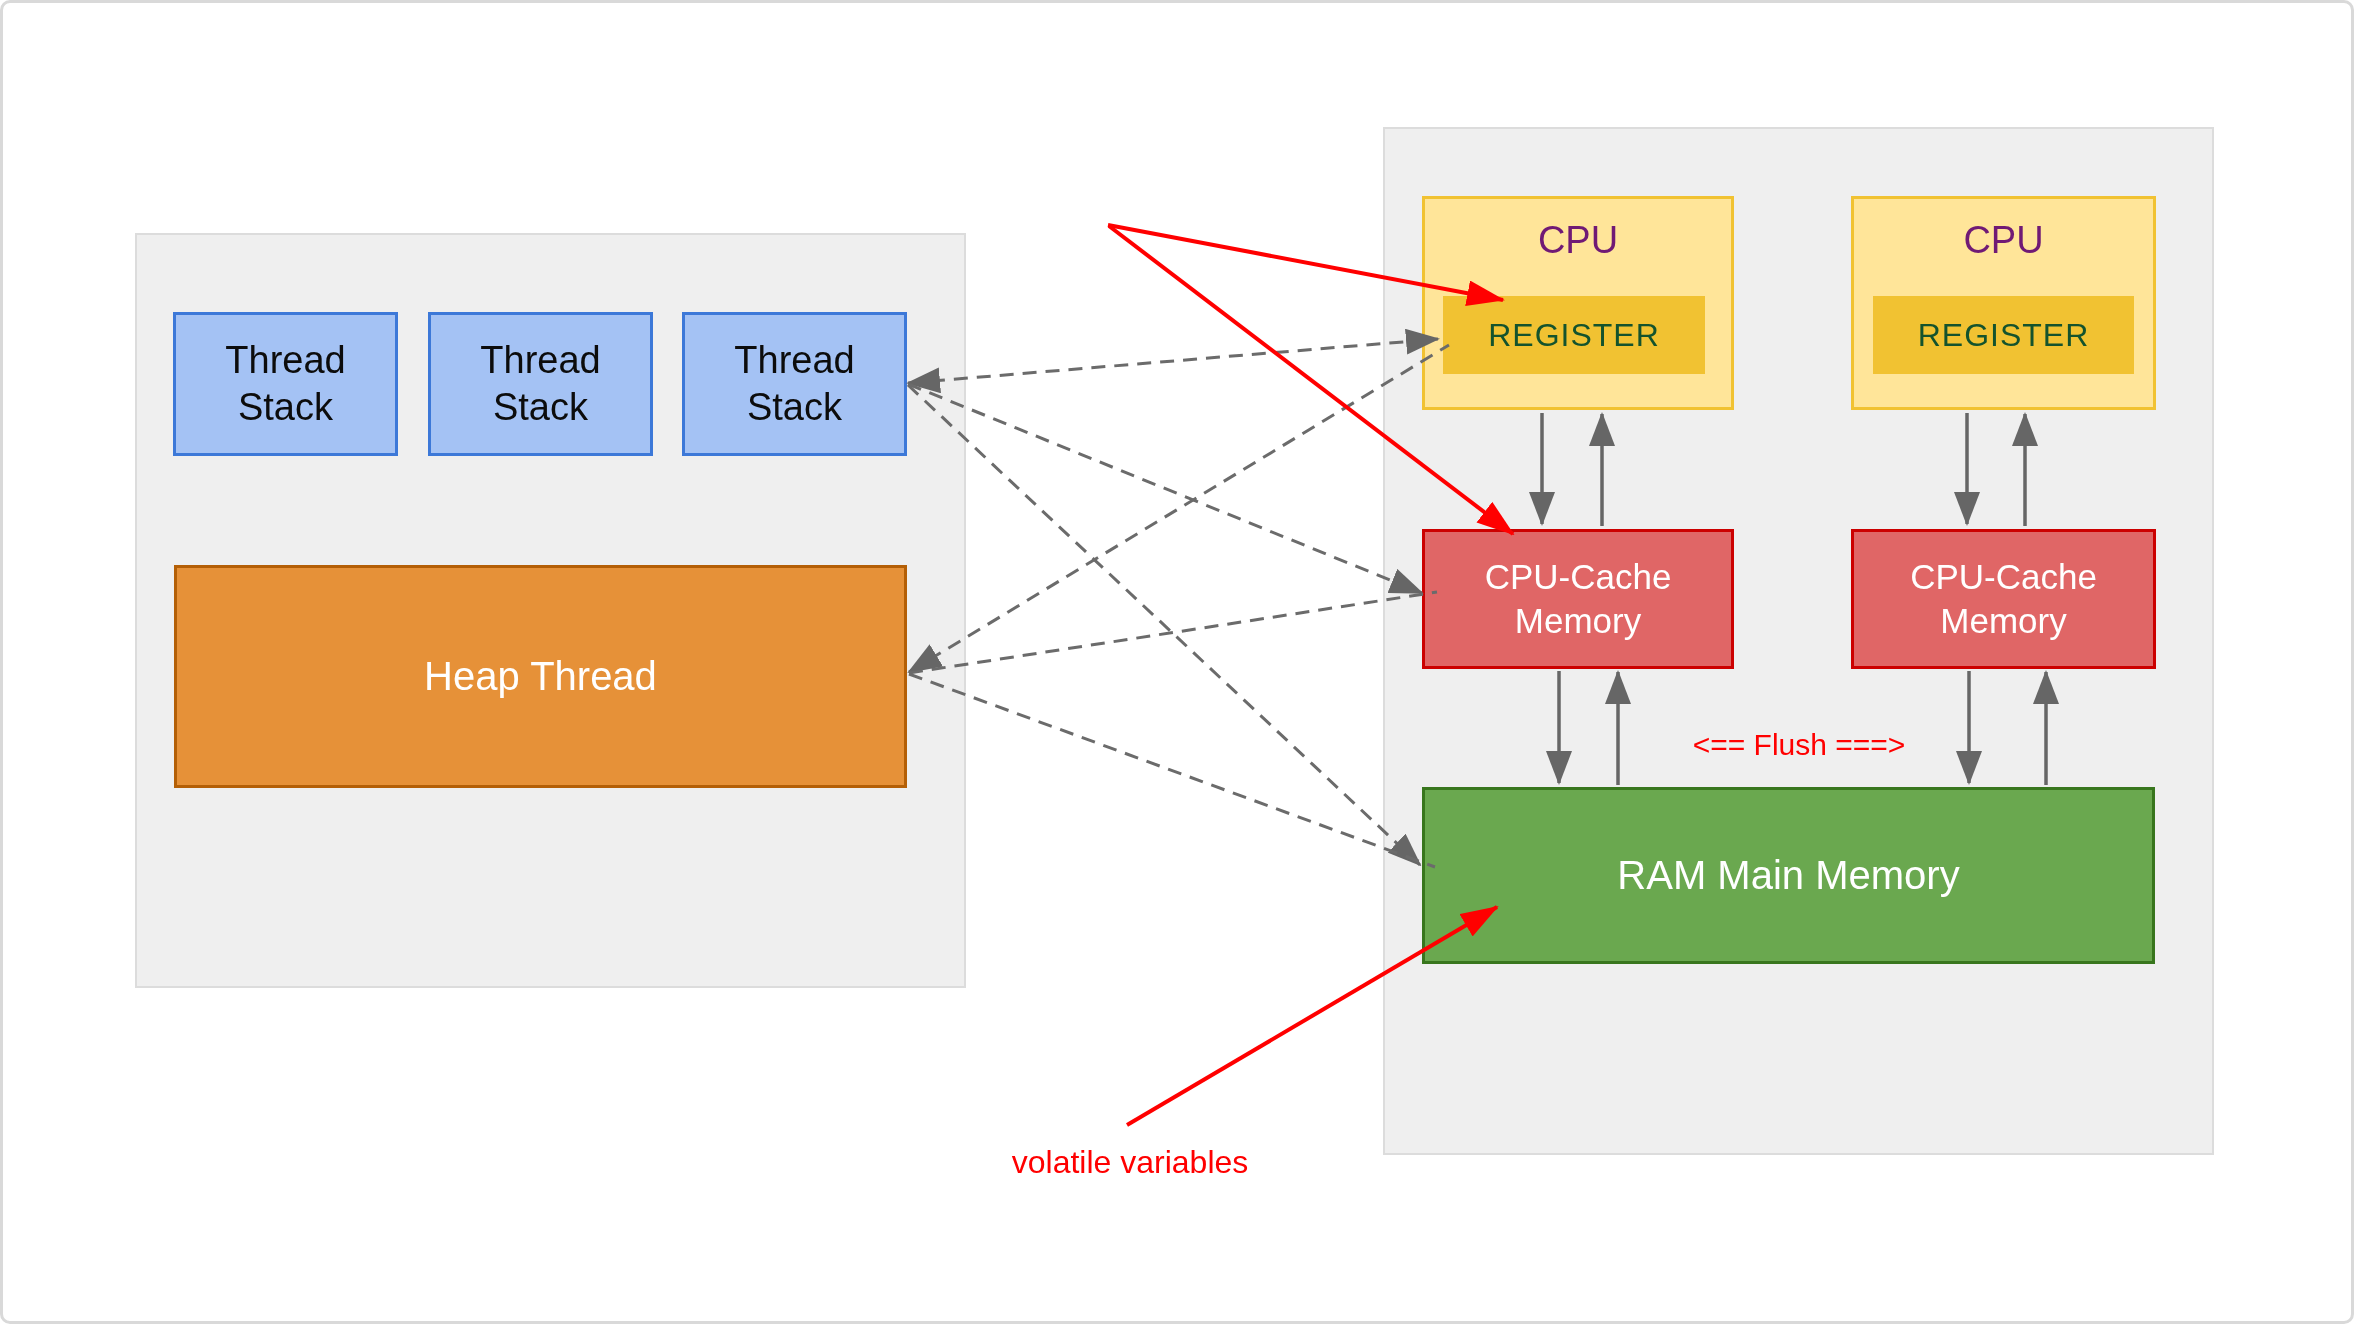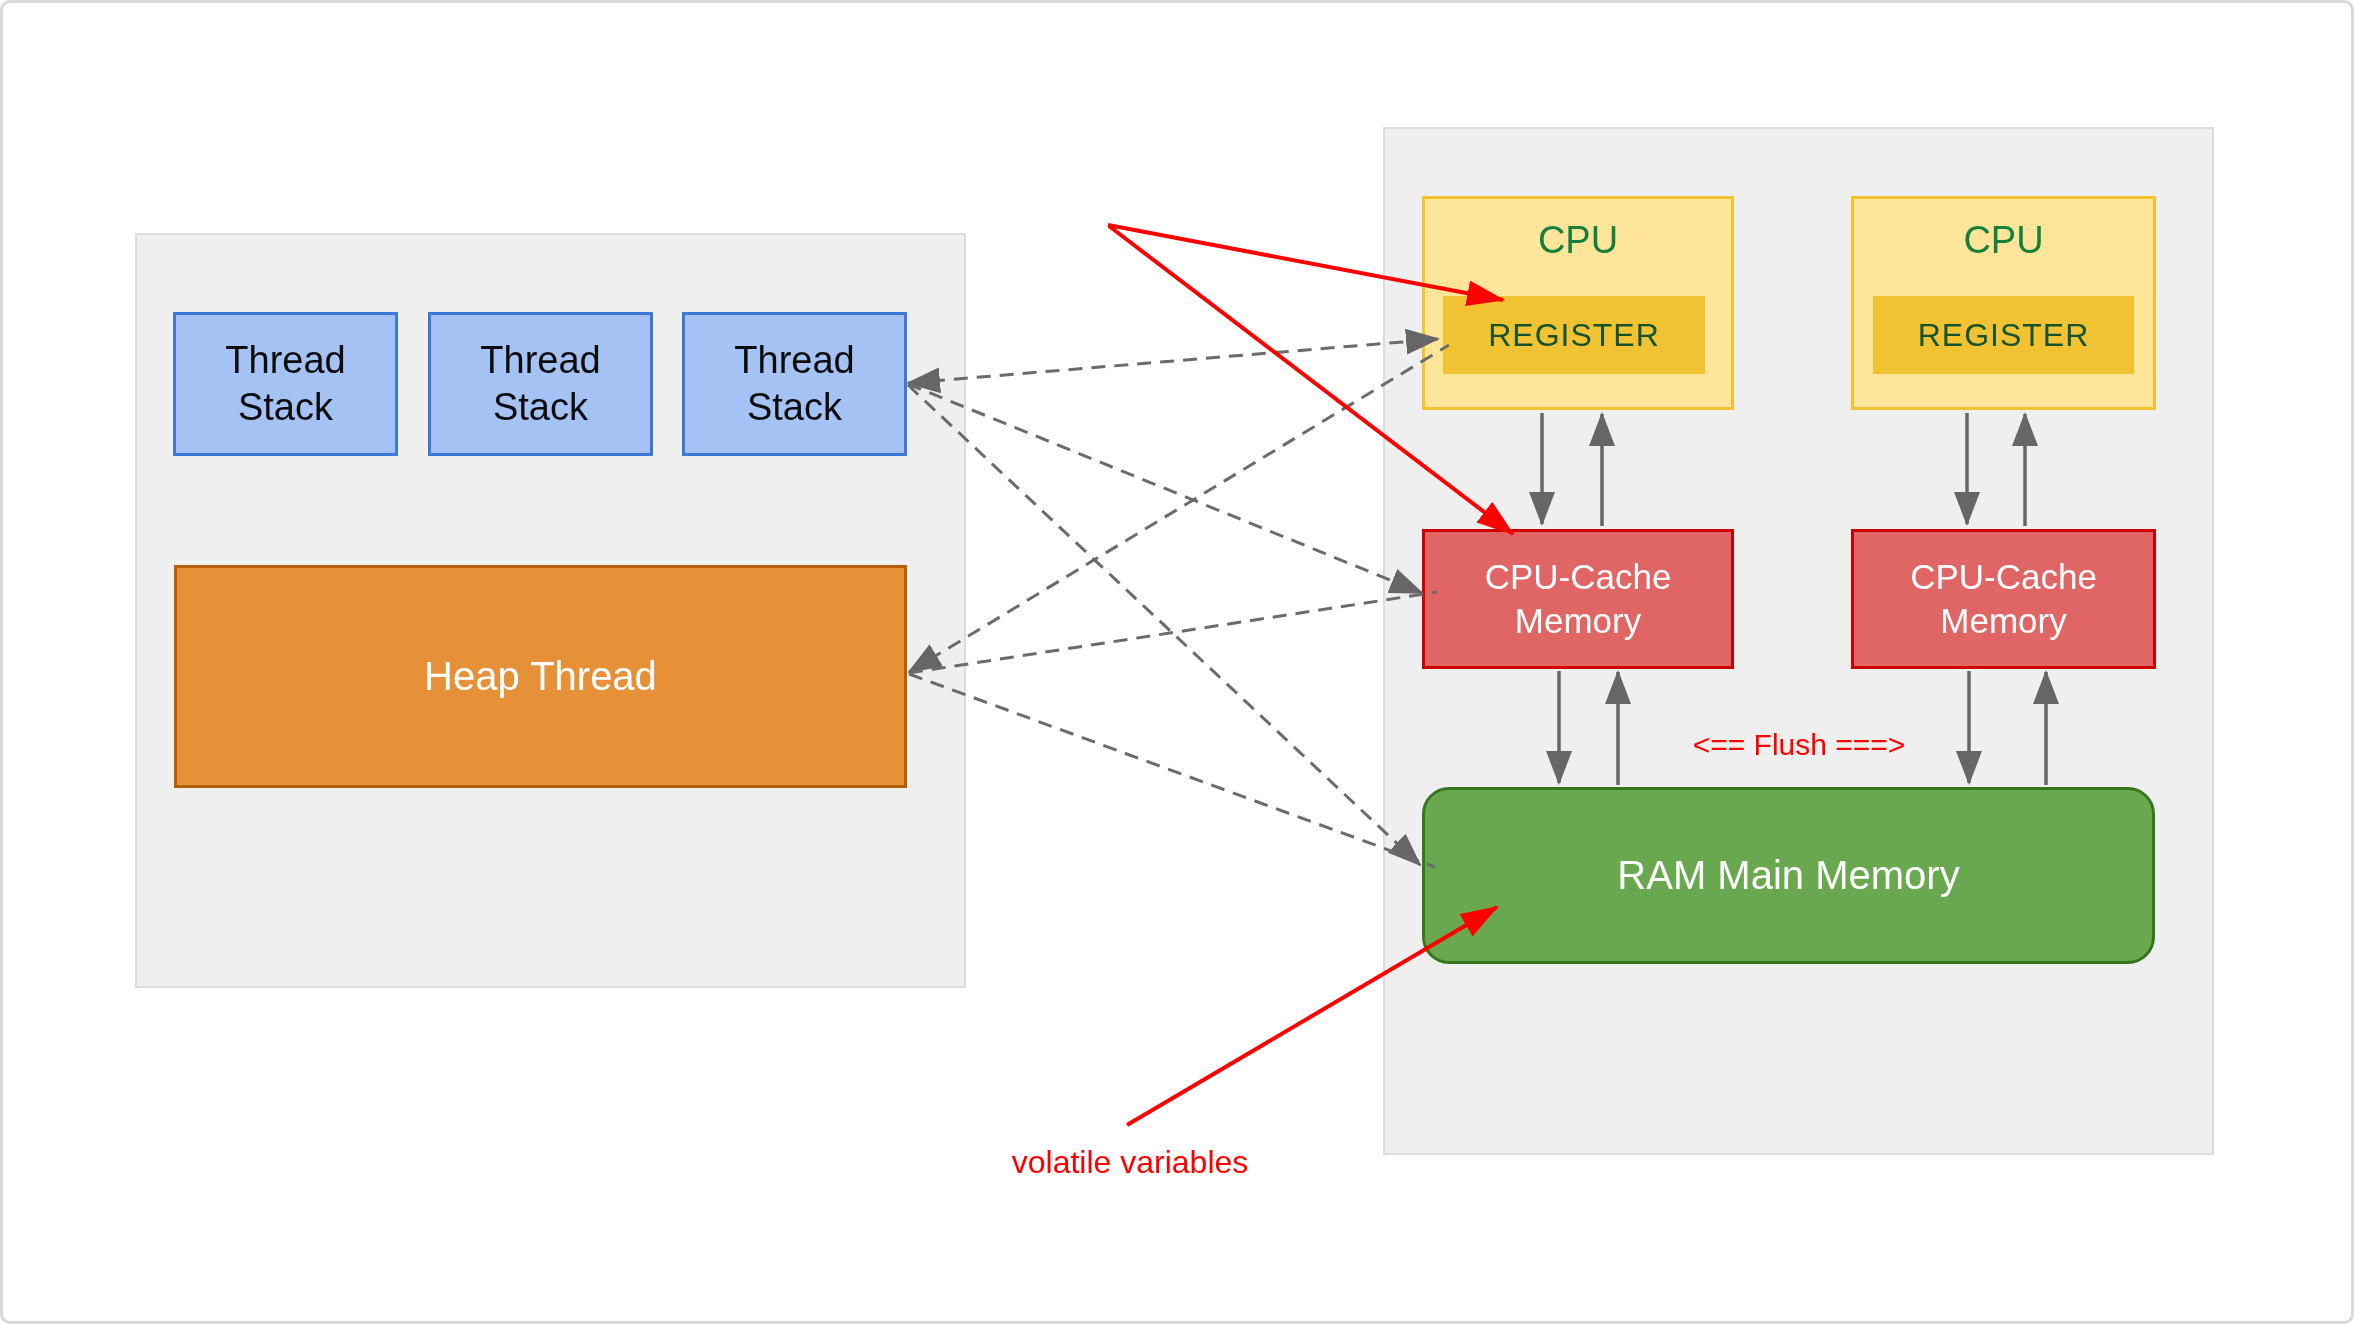--- a/index.html
+++ b/index.html
@@ -36,21 +36,21 @@
     background:var(--heap-fill,#e69138);
     border:3px solid var(--heap-border,#b45f06);
     font-size:40px;color:#ffffff;
   }
   .cpu-box{
     background:var(--cpu-fill,#ffe599);
     border:3px solid var(--cpu-border,#f1c232);
   }
   .cpu-box .cpu-label{
     position:absolute;left:0;right:0;top:20px;
-    text-align:center;font-size:38px;color:#15803d;
+    text-align:center;font-size:38px;color:#701a75;
   }
   .register{
     background:var(--register-fill,#f1c232);
     font-size:32px;color:#14532d;letter-spacing:1px;
   }
   .cache{
     background:var(--cache-fill,#e06666);
     border:3px solid var(--cache-border,#cc0000);
     font-size:35px;line-height:1.25;color:#ffffff;text-align:center;
   }
@@ -112,21 +112,21 @@
 
   <div class="abs node cache" style="left:1419px;top:526px;width:312px;height:140px;">
     <span>CPU-Cache
 Memory</span>
   </div>
   <div class="abs node cache" style="left:1848px;top:526px;width:305px;height:140px;">
     <span>CPU-Cache
 Memory</span>
   </div>
 
-  <div class="abs node ram" style="left:1419px;top:784px;width:733px;height:177px;border-radius:27px;">
+  <div class="abs node ram" style="left:1419px;top:784px;width:733px;height:177px;">
     <span>RAM Main Memory</span>
   </div>
 
 
   <div id="note-flush" class="red-note" style="left:1796px;top:742px;">&lt;== Flush ===&gt;</div>
   <div id="note-volatile" class="red-note" style="left:1127px;top:1159px;">volatile variables</div>
 
   <svg id="overlay" width="2354" height="1324" viewBox="0 0 2354 1324">
     <defs>
       <marker id="gh" markerUnits="userSpaceOnUse" markerWidth="34" markerHeight="26" refX="32" refY="13" orient="auto">

